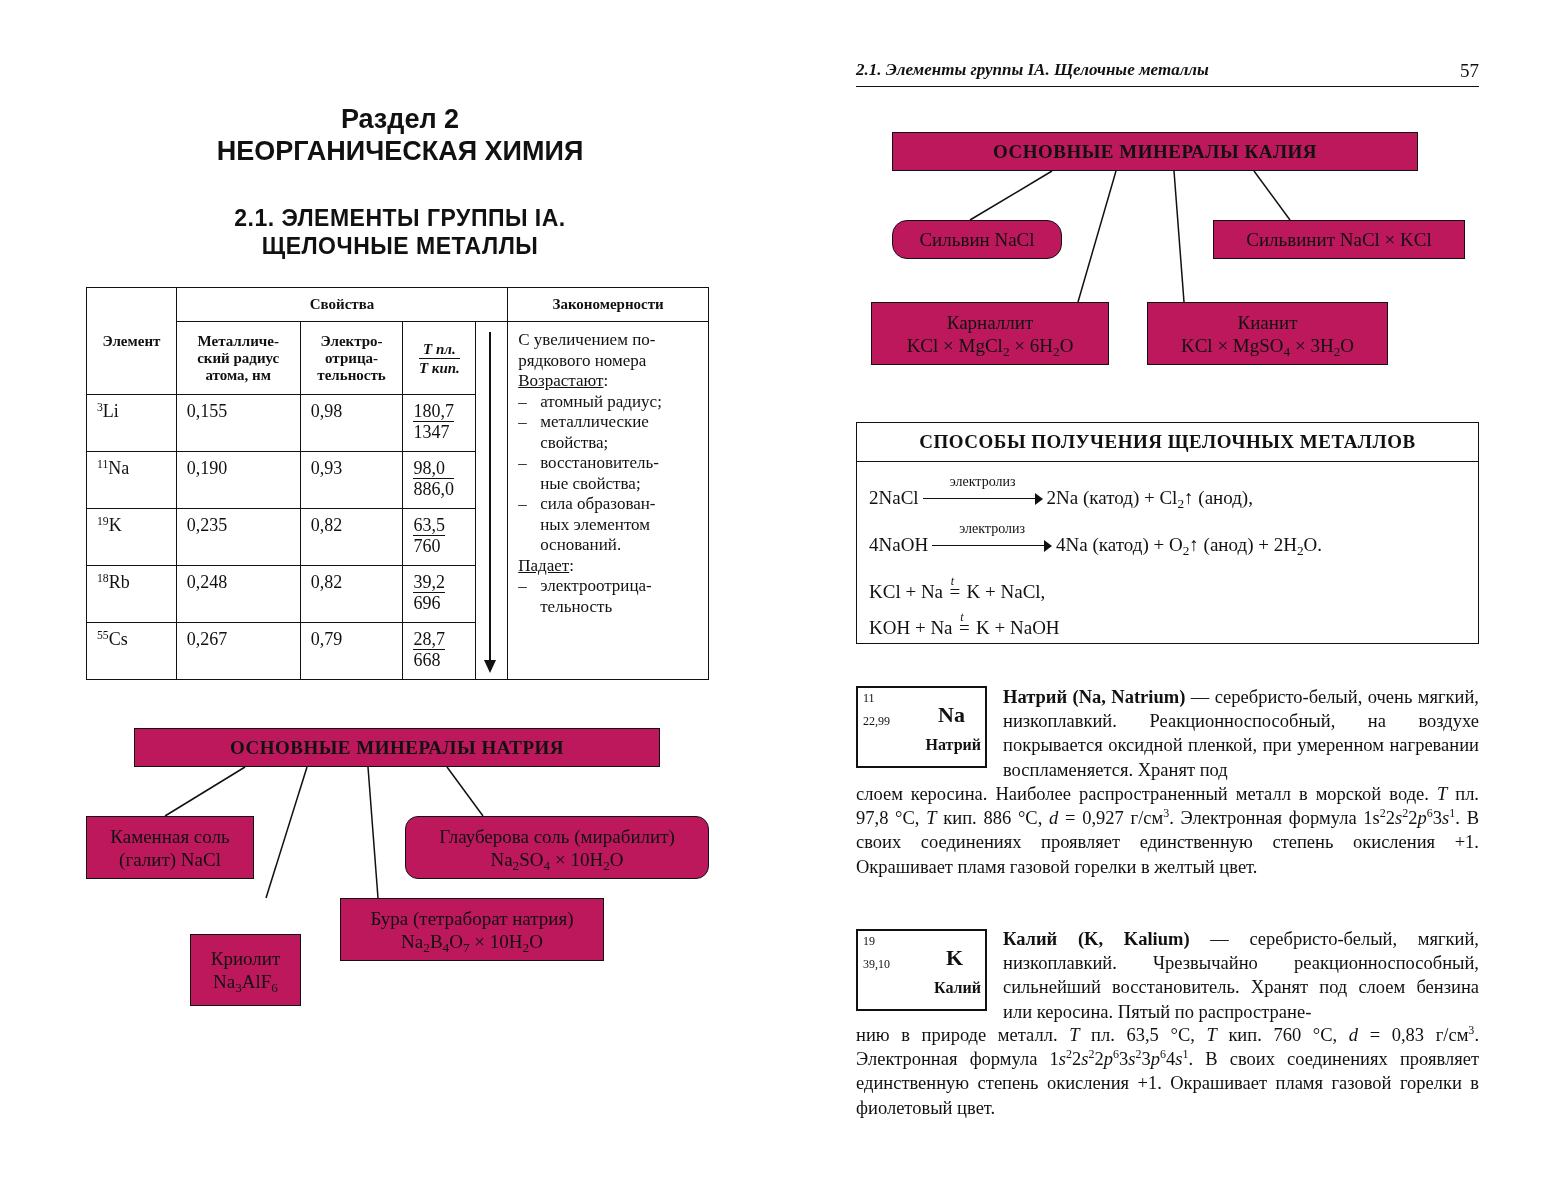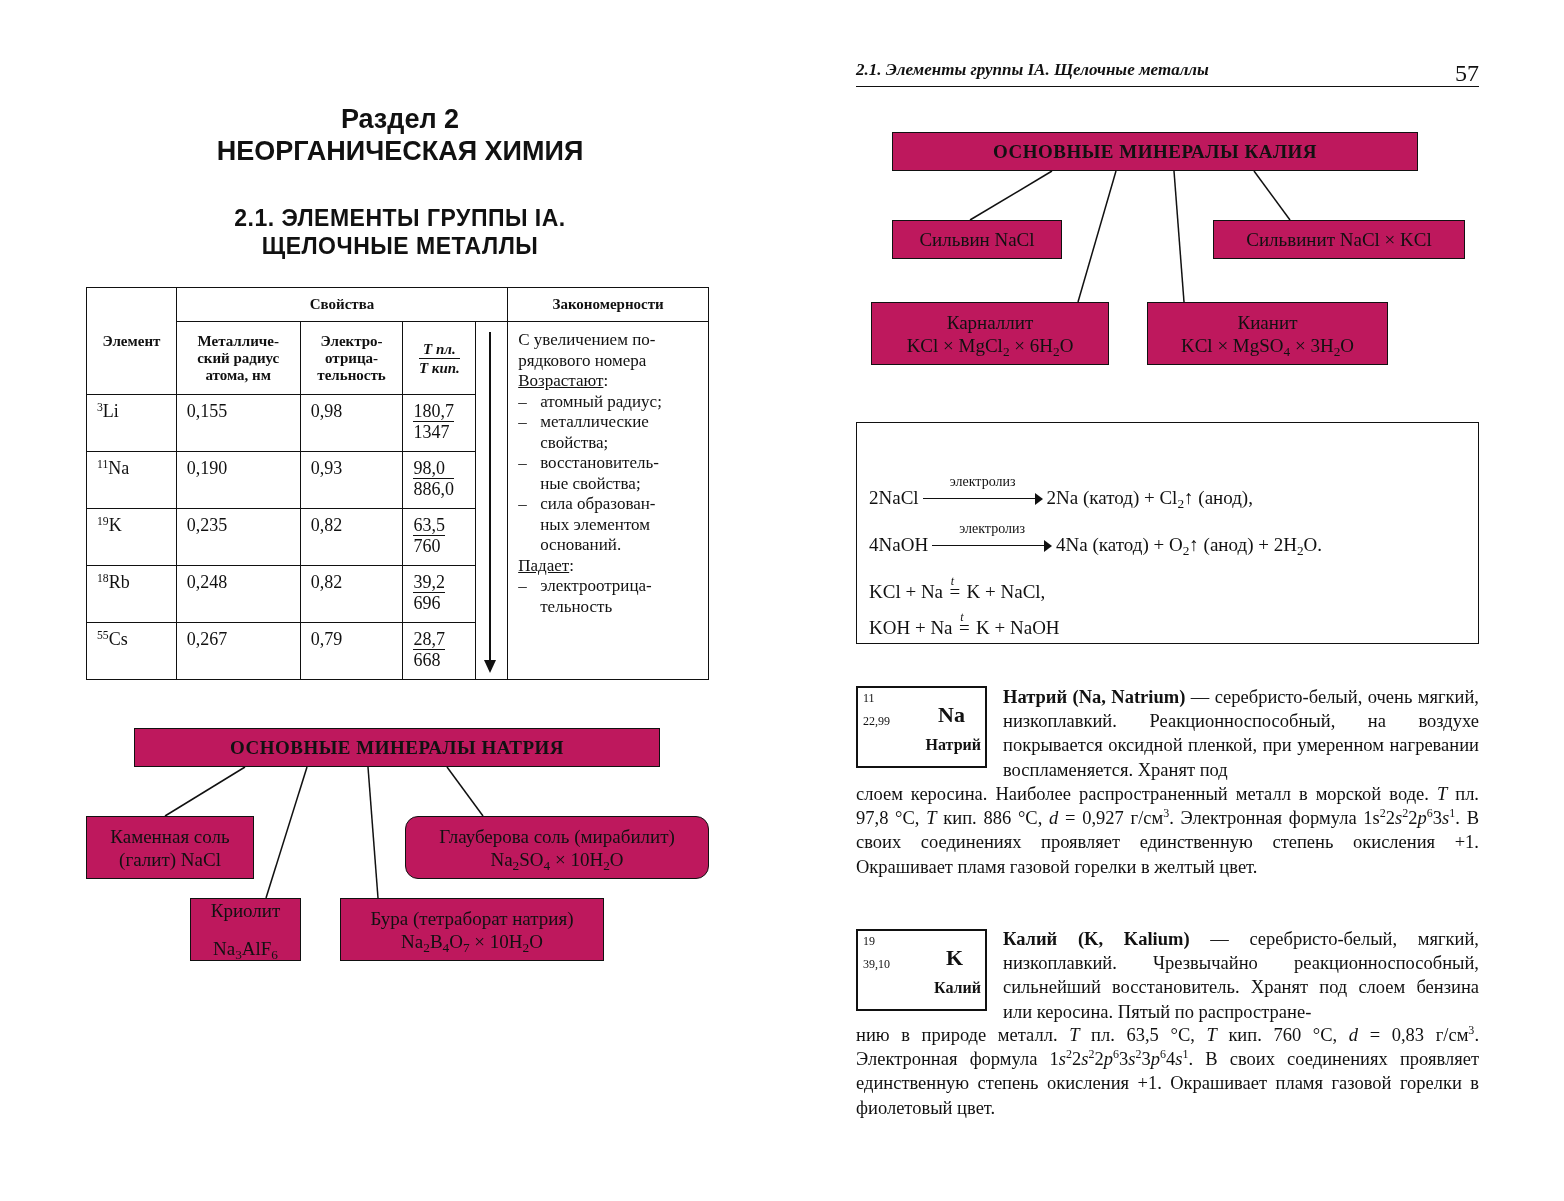--- a/index.html
+++ b/index.html
@@ -25,21 +25,21 @@
   .laws { font-size:17px; line-height:20.5px; padding:8px 6px 0 10px !important; text-align:left; }
   .laws .u { text-decoration:underline; }
   .laws .li { display:flex; }
   .laws .li .d { width:22px; flex:none; }
   .arrowcol { position:relative; }
   .vline { position:absolute; left:13px; top:10px; width:2px; bottom:16px; background:#111; }
   .vhead { position:absolute; left:8px; bottom:6px; width:0; height:0; border-left:6px solid transparent; border-right:6px solid transparent; border-top:13px solid #111; }
 
   
   .runhead { left:856px; top:60px; width:623px; border-bottom:1.5px solid #111; height:26px; font-style:italic; font-weight:bold; font-size:17px; }
-  .runhead .pg { position:absolute; right:0; top:0; font-style:normal; font-weight:normal; font-size:24px; }
+  .runhead .pg { position:absolute; right:0; top:0; font-style:normal; font-weight:normal; font-size:19px; }
 
   
   .methods { position:absolute; left:856px; top:422px; width:623px; height:222px; border:1.5px solid #111; box-sizing:border-box; }
   .methods .mtitle { height:38px; border-bottom:1.5px solid #111; text-align:center; font-weight:bold; font-size:19px; line-height:38px; letter-spacing:0.5px; }
   .eq { position:absolute; left:12px; font-size:19px; line-height:22px; white-space:nowrap; }
   .arr { display:inline-block; position:relative; width:120px; height:22px; vertical-align:bottom; margin:0 4px; }
   .arr .lbl { position:absolute; top:-16px; left:0; width:100%; text-align:center; font-size:14px; }
   .arr .ln { position:absolute; left:0; right:6px; top:11px; height:1.2px; background:#111; }
   .arr .hd { position:absolute; right:0; top:6px; width:0; height:0; border-top:6px solid transparent; border-bottom:6px solid transparent; border-left:8px solid #111; }
   .teq { display:inline-block; position:relative; width:14px; text-align:center; }
@@ -185,55 +185,56 @@
     <line x1="1174" y1="171" x2="1184" y2="302"></line>
     <line x1="1254" y1="171" x2="1290" y2="220"></line>
   </g>
 </svg>
 
 <div class="box title" style="left:134px;top:728px;width:526px;height:39px;">ОСНОВНЫЕ МИНЕРАЛЫ НАТРИЯ</div>
 <div class="box" style="left:86px;top:816px;width:168px;height:63px;">
   <div>Каменная соль</div>
   <div>(галит) NaCl</div>
 </div>
-<div class="box" style="left:190px;top:898px;width:111px;height:63px;justify-content:space-between;">
+<div class="box" style="left:190px;top:934px;width:111px;height:72px;">
   <div>Криолит</div>
   <div>Na<sub>3</sub>AlF<sub>6</sub></div>
 </div>
 <div class="box" style="left:340px;top:898px;width:264px;height:63px;">
   <div>Бура (тетраборат натрия)</div>
   <div>Na<sub>2</sub>B<sub>4</sub>O<sub>7</sub> × 10H<sub>2</sub>O</div>
 </div>
 <div class="box" style="left:405px;top:816px;width:304px;height:63px;border-radius:13px;">
   <div>Глауберова соль (мирабилит)</div>
   <div>Na<sub>2</sub>SO<sub>4</sub> × 10H<sub>2</sub>O</div>
 </div>
 
 <div class="abs runhead">
   <span>2.1. Элементы группы IA. Щелочные металлы</span>
   <span class="pg">57</span>
 </div>
 
 <div class="box title" style="left:892px;top:132px;width:526px;height:39px;">ОСНОВНЫЕ МИНЕРАЛЫ КАЛИЯ</div>
-<div class="box" style="left:892px;top:220px;width:170px;height:39px;flex-direction:row;">
+<div class="box" style="left:892px;top:220px;width:170px;height:39px;flex-direction:row;border-radius:15px;">
   <span>Сильвин</span>&nbsp;<span>NaCl</span>
 </div>
 <div class="box" style="left:1213px;top:220px;width:252px;height:39px;flex-direction:row;">
   <span>Сильвинит</span>&nbsp;<span>NaCl × KCl</span>
 </div>
 <div class="box" style="left:871px;top:302px;width:238px;height:63px;">
   <div>Карналлит</div>
   <div>KCl × MgCl<sub>2</sub> × 6H<sub>2</sub>O</div>
 </div>
 <div class="box" style="left:1147px;top:302px;width:241px;height:63px;">
   <div>Кианит</div>
   <div>KCl × MgSO<sub>4</sub> × 3H<sub>2</sub>O</div>
 </div>
 
 <div class="methods">
+  <div class="mtitle">СПОСОБЫ ПОЛУЧЕНИЯ ЩЕЛОЧНЫХ МЕТАЛЛОВ</div>
   <div class="eq" style="top:64px;">
     2NaCl<span class="arr"><span class="lbl">электролиз</span><span class="ln"></span><span class="hd"></span></span>2Na (катод) + Cl<sub>2</sub>↑ (анод),
   </div>
   <div class="eq" style="top:111px;">
     4NaOH<span class="arr"><span class="lbl">электролиз</span><span class="ln"></span><span class="hd"></span></span>4Na (катод) + O<sub>2</sub>↑ (анод) + 2H<sub>2</sub>O.
   </div>
   <div class="eq" style="top:158px;">
     KCl + Na <span class="teq"><span class="t">t</span>=</span> K + NaCl,
   </div>
   <div class="eq" style="top:194px;">

